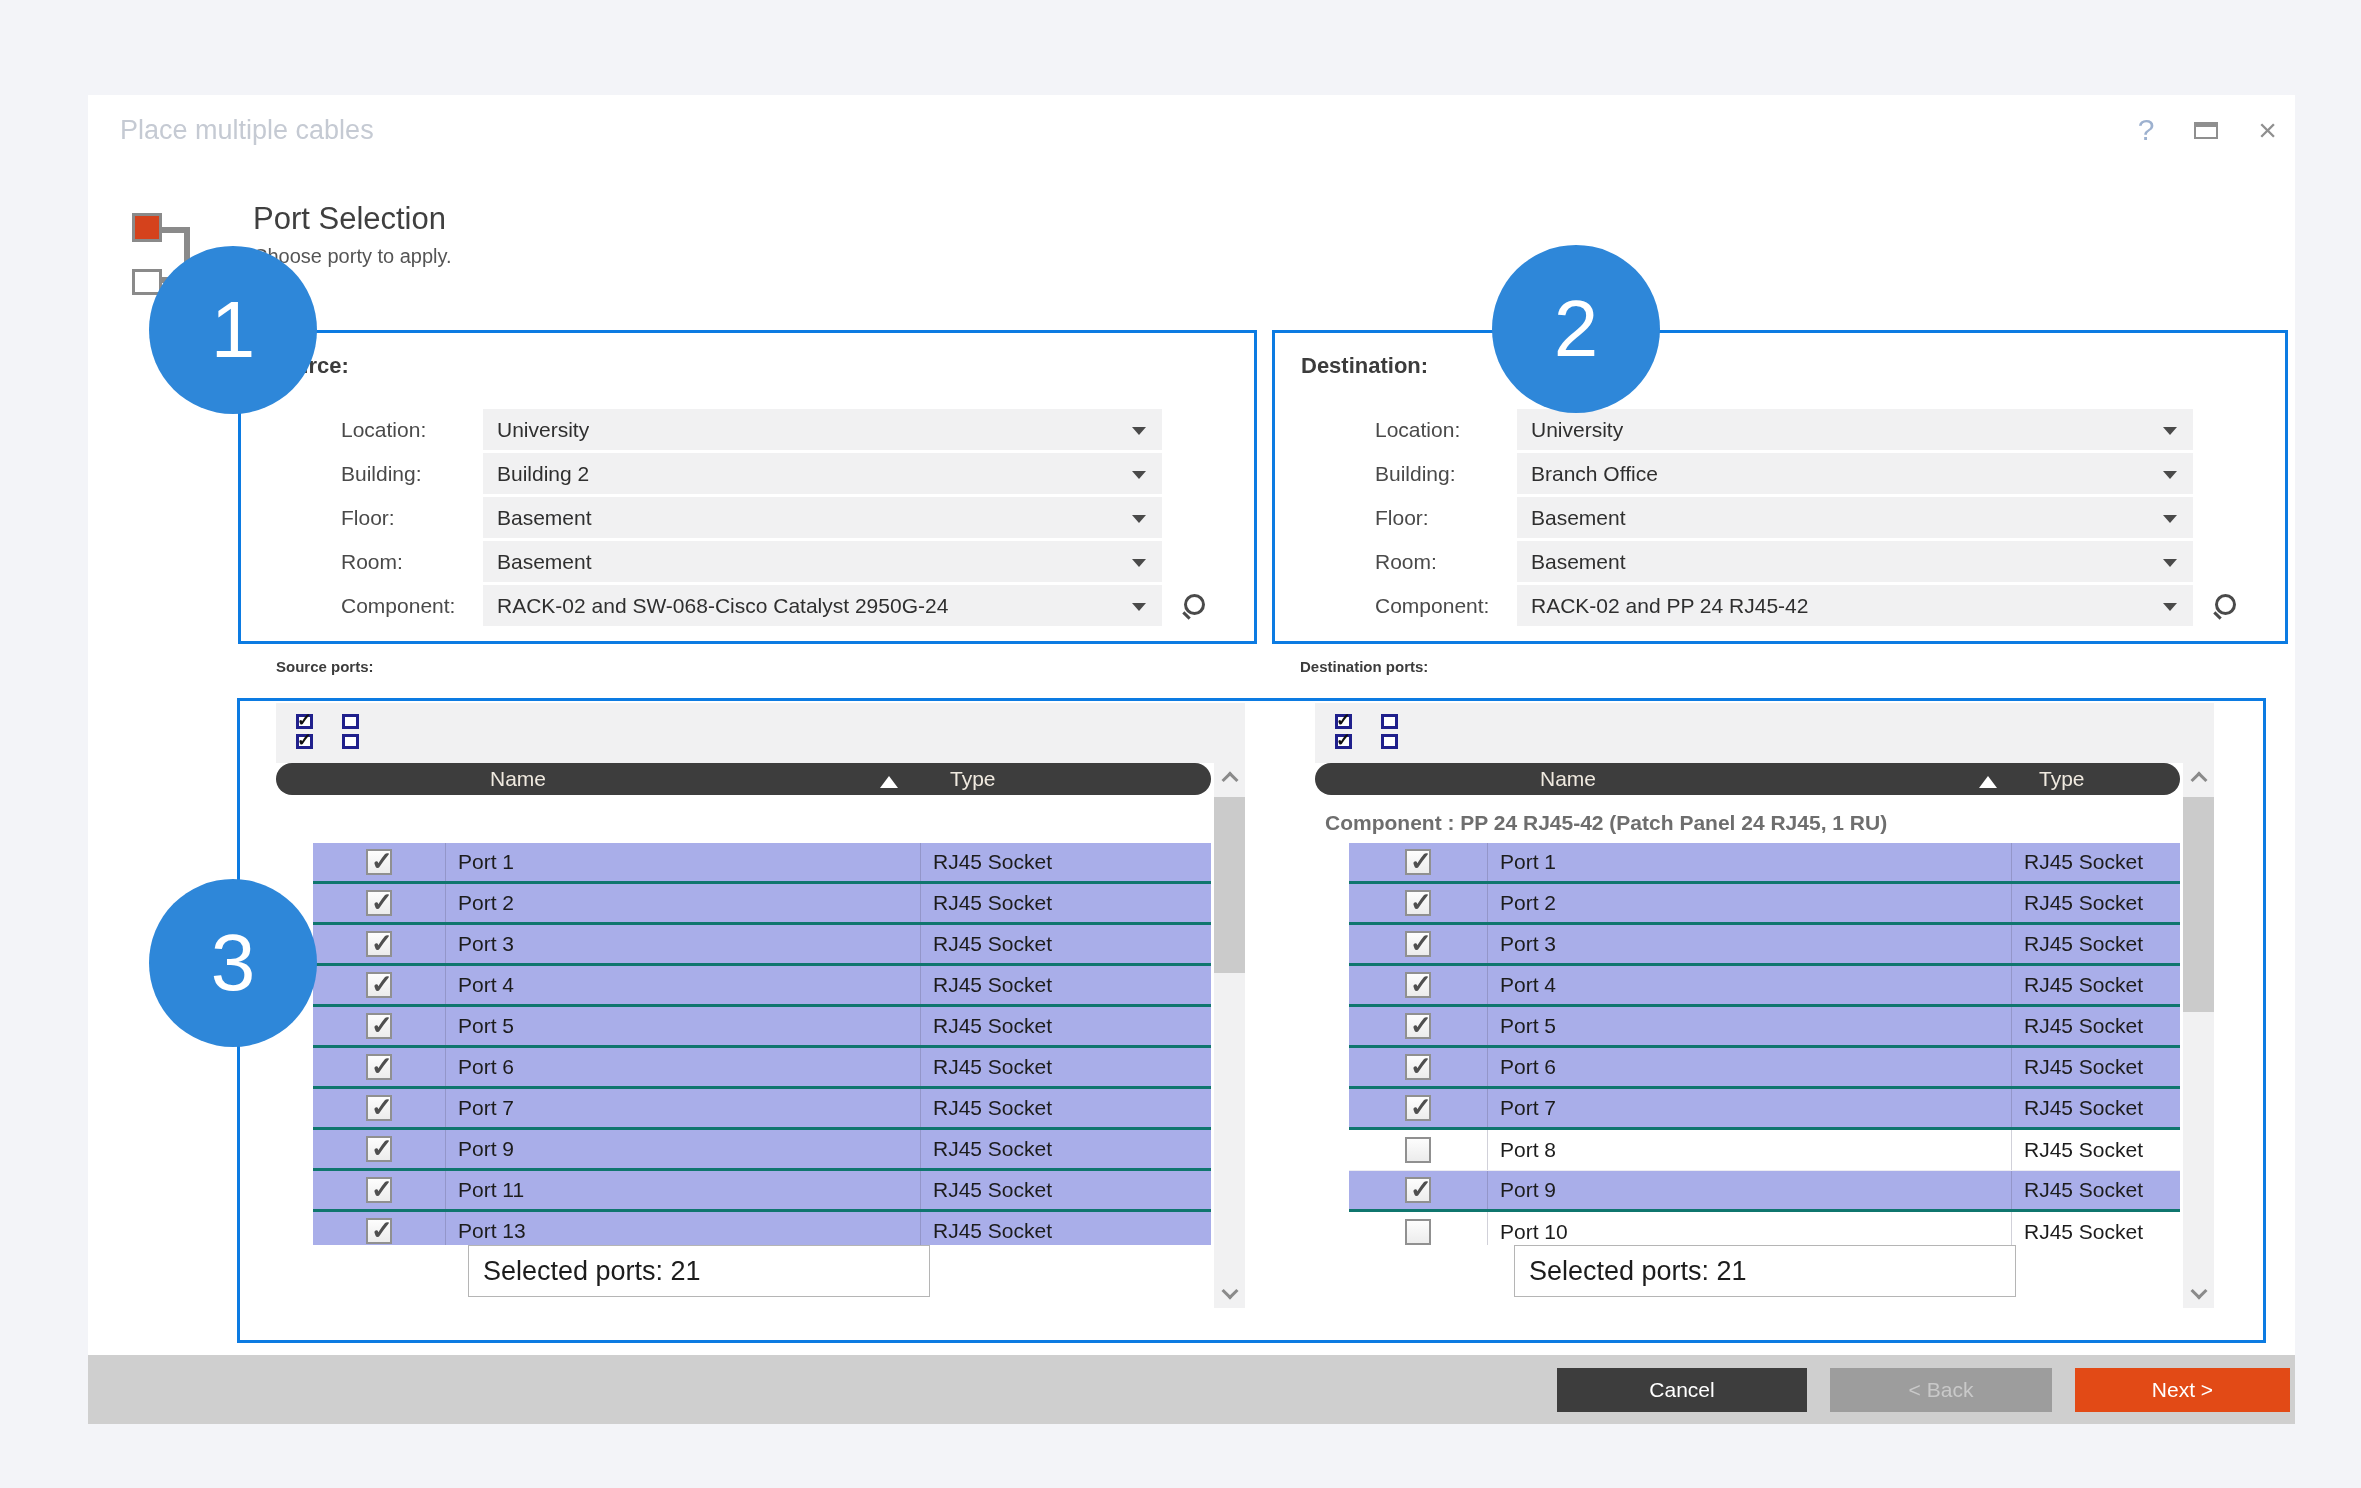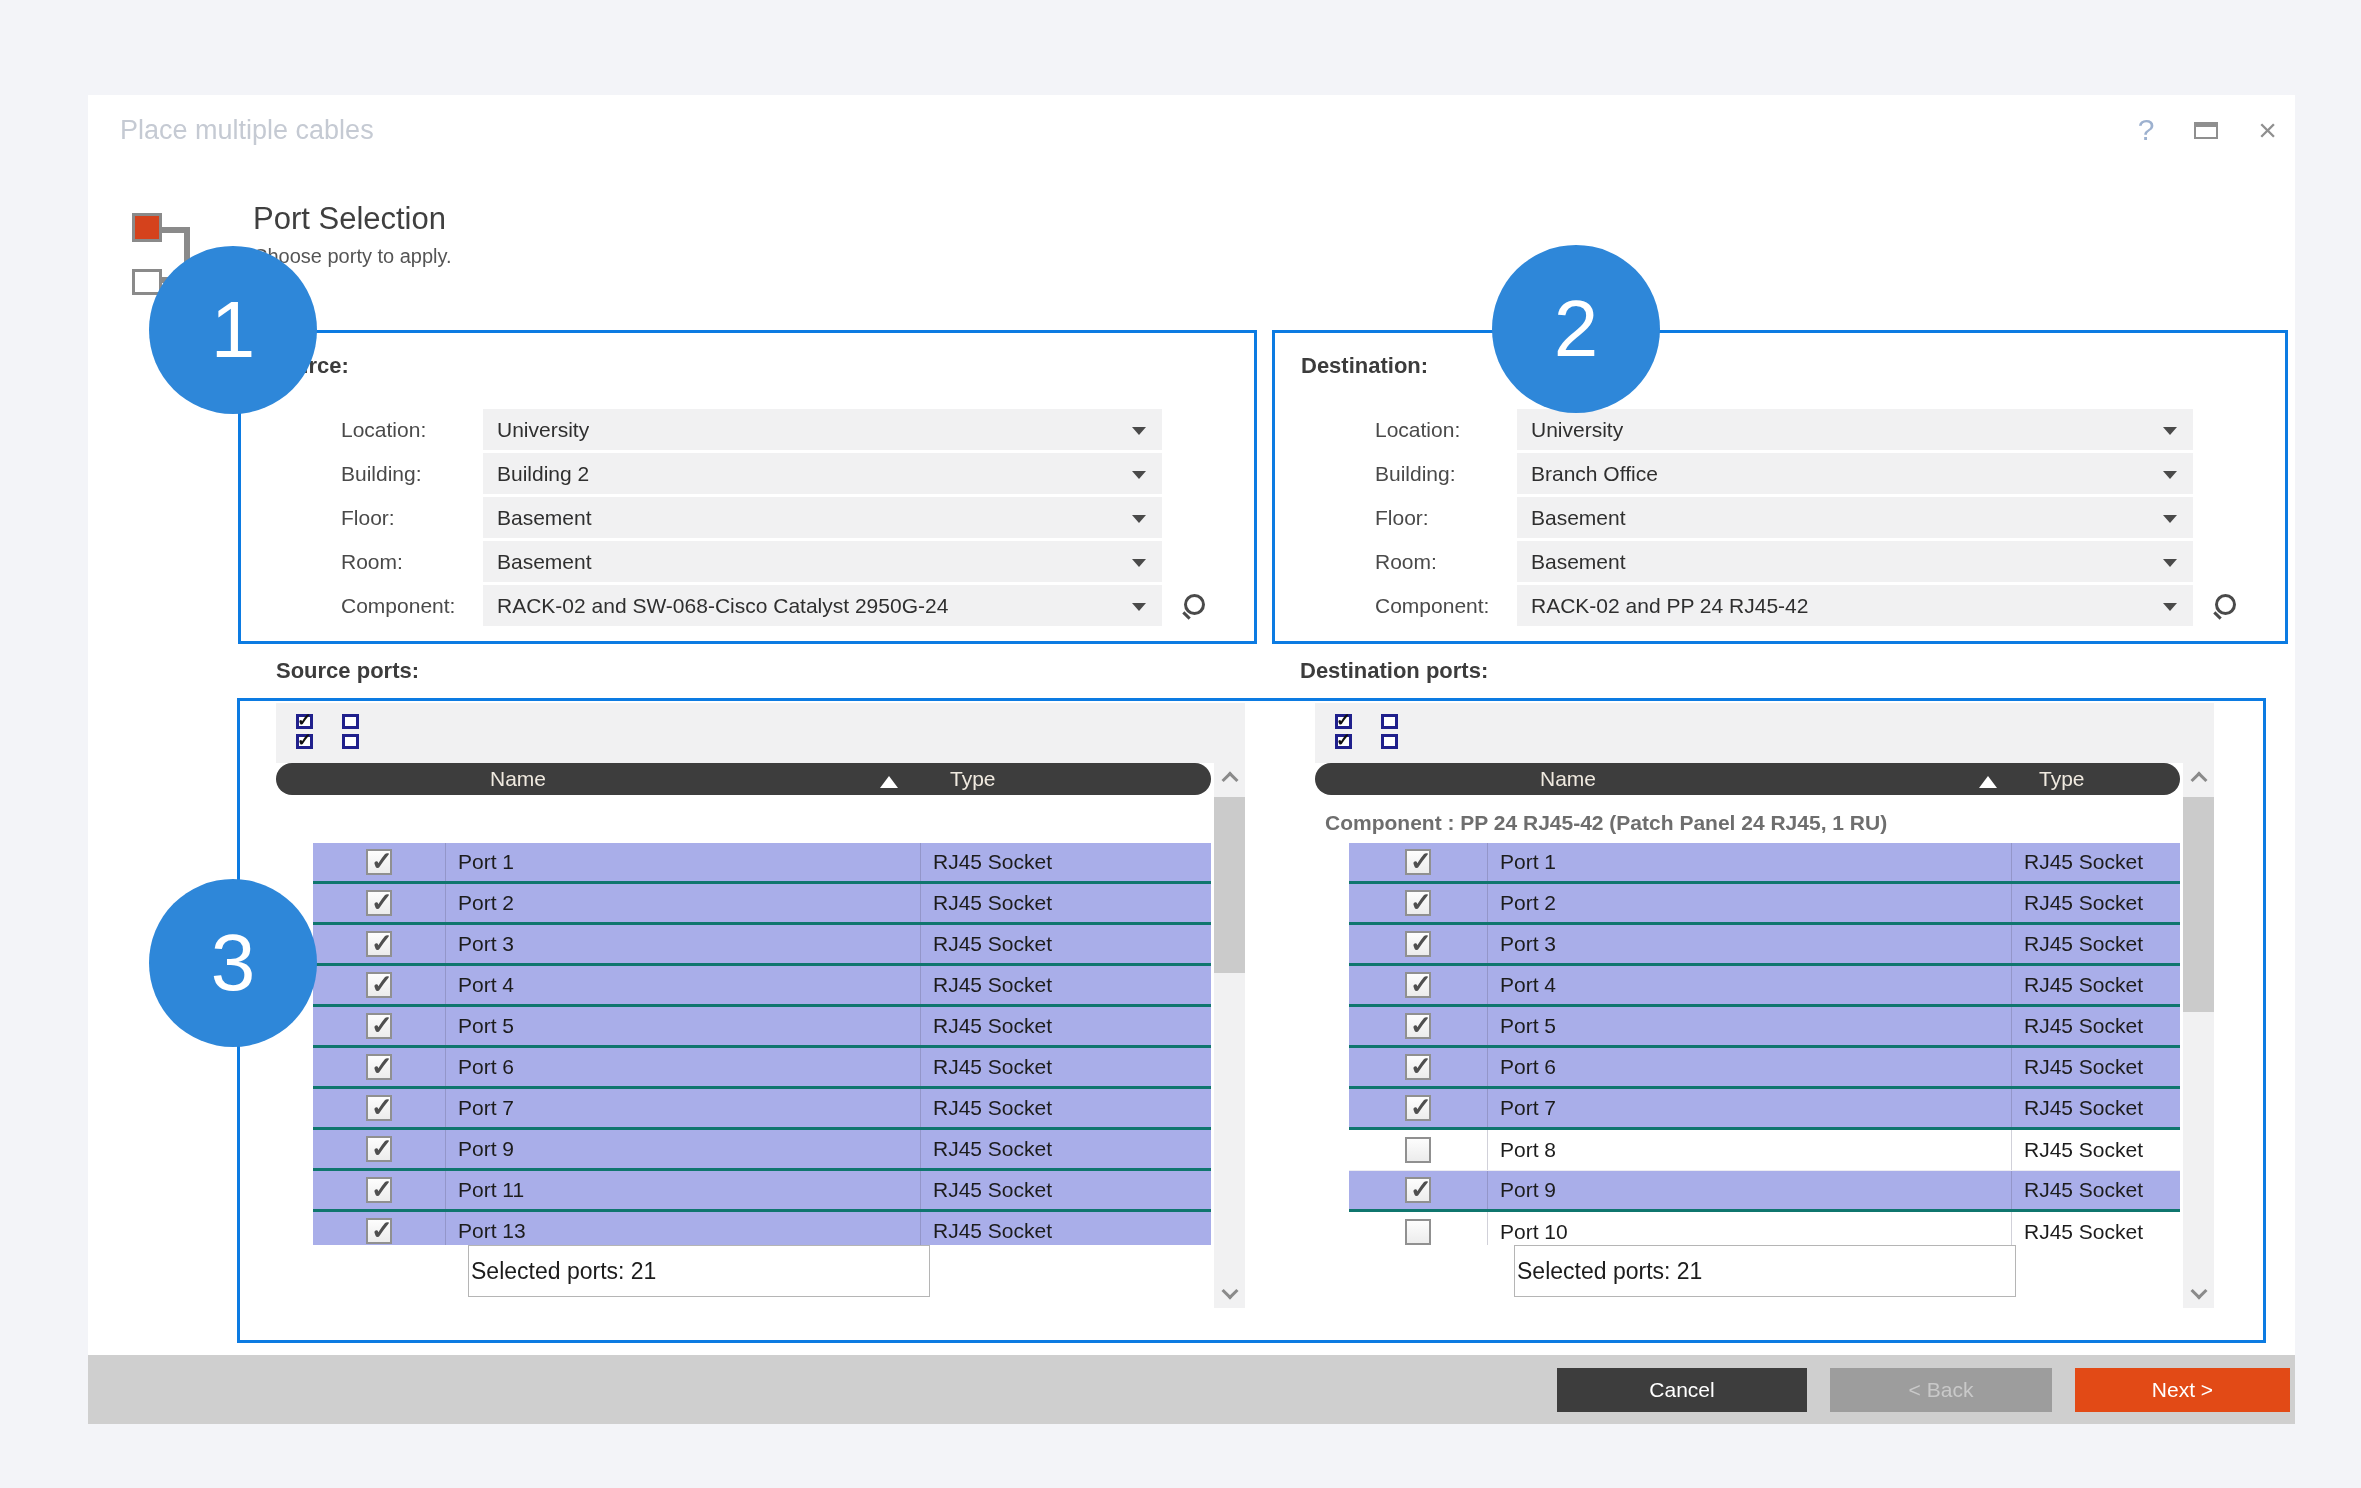--- a/index.html
+++ b/index.html
@@ -46,21 +46,21 @@
   .caret { position:absolute; right:16px; top:50%; margin-top:-3px; width:0; height:0;
       border-left:7px solid transparent; border-right:7px solid transparent; border-top:8px solid #4a4a4a; }
   .search-ic { position:absolute; right:-44px; top:50%; margin-top:-13px; width:26px; height:26px; visibility:hidden; }
   .search-ic.on { visibility:visible; }
   .search-ic::before { content:""; position:absolute; right:1px; top:1px; width:15px; height:15px;
       border:3px solid #4a4a4a; border-radius:50%; }
   .search-ic::after { content:""; position:absolute; left:2px; bottom:2px; width:9px; height:3px;
       background:#4a4a4a; transform:rotate(45deg); }
 
   
-  .ports-label { position:absolute; top:563px; font-size:22px; font-weight:bold; color:#3c3c3c; z-index:5; }
+  .ports-label { position:absolute; top:563px; font-size:15px; font-weight:bold; color:#3c3c3c; z-index:5; }
   .ports-label.src { left:188px; }
   .ports-label.dst { left:1212px; }
 
   
   .ports-box { position:absolute; left:149px; top:603px; width:2029px; height:645px;
       border:3px solid var(--accent-blue,#0c7be2); background:#fff; z-index:4; }
   .area { position:absolute; top:0; height:100%; }
   .area.src { left:36px;  width:969px; }
   .area.dst { left:1075px; width:899px; }
 
@@ -90,21 +90,21 @@
   .area.src .trow { grid-template-columns:132px 475px 291px; }
   .area.dst .trow { grid-template-columns:138px 524px 169px; }
   .trow.sel { background:var(--selection-purple,#a9aee9); border-bottom:3px solid #0f766e; }
   .c-cb { display:flex; justify-content:center; }
   .cb { width:26px; height:26px; border:2px solid #909090; background:linear-gradient(#fdfdfd,#ececec); position:relative; cursor:pointer; }
   .cb.on::before { content:"✓"; position:absolute; left:3px; top:-5px; font-size:26px; font-weight:bold; color:#4f4f4f; }
   .c-name, .c-type { font-size:21px; color:#1c1c1c; padding-left:12px; height:100%; display:flex; align-items:center;
       border-left:1px solid rgba(90,90,120,0.28); white-space:nowrap; overflow:hidden; }
 
   .summary { position:absolute; top:544px; height:52px; background:#fff; border:1px solid #b5b5b5;
-      display:flex; align-items:center; padding-left:2px; font-size:23px; color:#1c1c1c; z-index:6; }
+      display:flex; align-items:center; padding-left:14px; font-size:27px; color:#1c1c1c; z-index:6; }
   .area.src .summary { left:192px; width:462px; }
   .area.dst .summary { left:199px; width:502px; }
 
   .vscroll { position:absolute; top:62px; width:31px; height:545px; background:#f1f1f2; }
   .area.src .vscroll { left:938px; }
   .area.dst .vscroll { left:868px; }
   .thumb { position:absolute; left:0; width:100%; background:#cbcbcb; }
   .area.src .thumb { top:34px; height:176px; }
   .area.dst .thumb { top:34px; height:215px; }
   .chev { position:absolute; left:50%; width:12px; height:12px; border-left:3px solid #8a8a8a; border-top:3px solid #8a8a8a; }

